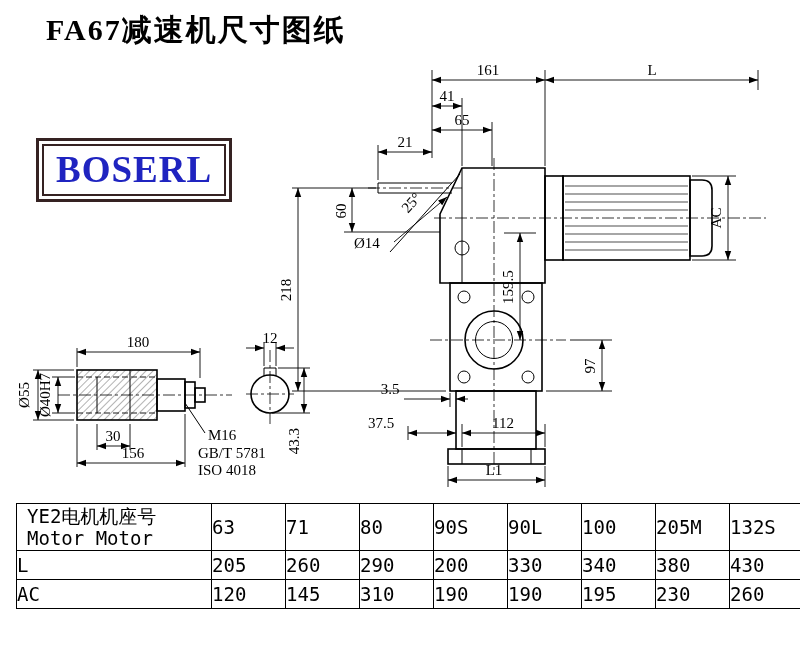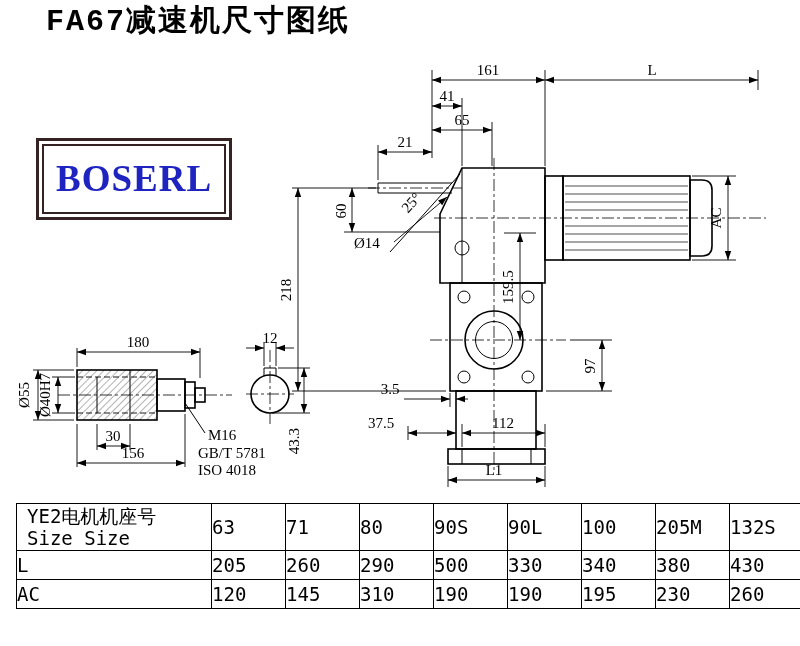--- a/index.html
+++ b/index.html
@@ -2,33 +2,33 @@
 <html style="--bg: #ffffff; --text: #000000; --line: #000000; --logo-text: #1f24c0; --logo-border: #352222;"><head>
 <meta charset="utf-8">
 <style>
   html,body{margin:0;padding:0}
   body{
     width:800px;height:646px;position:relative;overflow:hidden;
     background:var(--bg,#fff);
     font-family:"Liberation Sans",sans-serif;
   }
   .title{
-    position:absolute;left:46px;top:0;
+    position:absolute;left:46px;top:10px;
     font-size:30px;font-weight:bold;letter-spacing:2px;
     color:var(--text,#000);
-    font-family:Liberation Mono, monospace;
+    font-family:Liberation Serif, serif;
   }
   .logo{
     position:absolute;left:36px;top:138px;
     border:3px solid var(--logo-border,#332323);
     padding:3px;background:#fff;
   }
   .logo-inner{
     border:2px solid var(--logo-border,#332323);
-    padding:10px 12px;
+    padding:1px 12px;
     font-family:"Liberation Serif",serif;font-weight:bold;
     font-size:37px;line-height:46px;letter-spacing:1px;
     color:var(--logo-text,#1f24c0);
   }
   svg.drawing{position:absolute;left:0;top:0}
   .obj{fill:none;stroke:var(--line,#000);stroke-width:1.6}
   .thin{fill:none;stroke:var(--line,#000);stroke-width:1}
   .fins{fill:none;stroke:var(--line,#000);stroke-width:.7}
   .dim,.ext{fill:none;stroke:var(--line,#000);stroke-width:.9}
   .cl{fill:none;stroke:var(--line,#000);stroke-width:.8;stroke-dasharray:12 3 3 3}
@@ -225,37 +225,37 @@
         <col style="width:74px">
       <col style="width:74px">
         <col style="width:74px">
         <col style="width:74px">
         <col style="width:74px">
     </colgroup>
     <tbody>
         <tr class="hdr">
       <th class="namecell">
         <div>YE2电机机座号</div>
-        <div>Size Size</div>
+        <div>Motor Motor</div>
       </th>
       <th>63</th>
       <th>71</th>
       <th>80</th>
       <th>90S</th>
       <th>90L</th>
       <th>100</th>
       <th>205M</th>
       <th>132S</th>
     </tr>
     <tr class="datarow">
       <th>L</th>
       <td>205</td>
       <td>260</td>
       <td>290</td>
-      <td>500</td>
+      <td>200</td>
       <td>330</td>
       <td>340</td>
       <td>380</td>
       <td>430</td>
     </tr>
     <tr class="datarow">
       <th>AC</th>
       <td>120</td>
       <td>145</td>
       <td>310</td>

